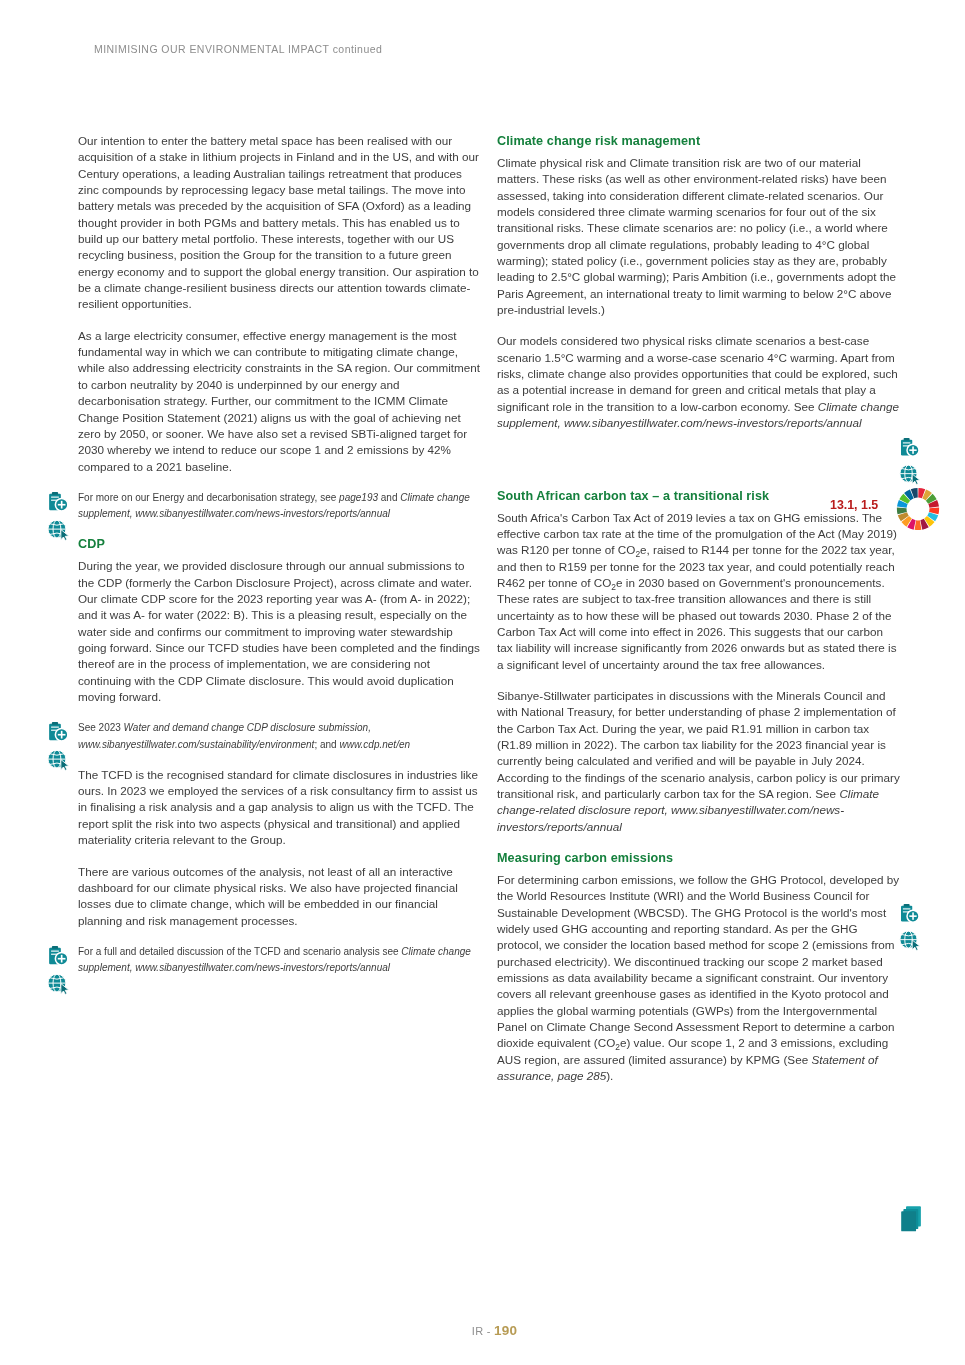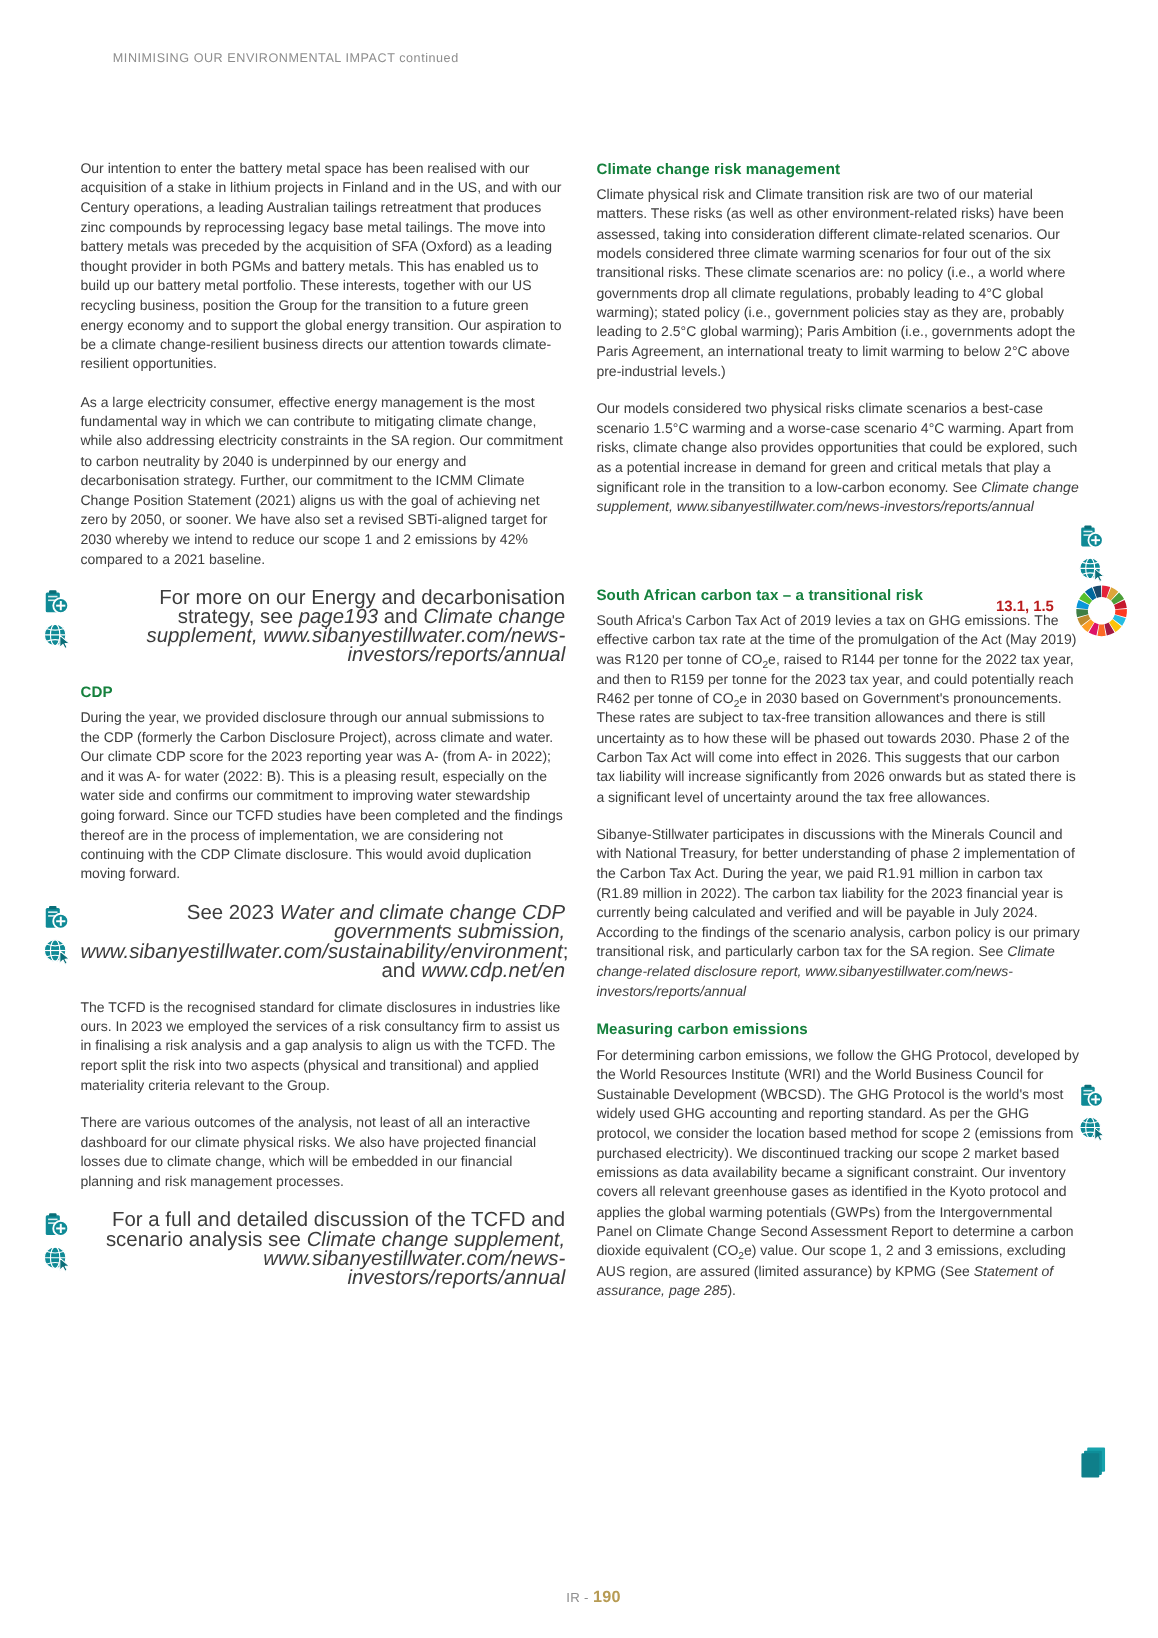--- a/index.html
+++ b/index.html
@@ -39,21 +39,21 @@
 
   
   .col {
     position: absolute;
     top: 133px;
     width: 404px;
     font-size: 11.7px;
     line-height: 16.35px;
     color: #3d3d3d;
   }
-  .col.left  { left: 67px;  }
+  .col.left  { left: 78px;  }
   .col.right { left: 497px; }
 
   p.body {
     margin: 0 0 15px 0;
     text-align: left;
   }
   p.body.tight { margin-bottom: 0; }
 
   h2.section {
     margin: 0 0 5px 0;
@@ -63,24 +63,23 @@
     color: #15803d;
     letter-spacing: 0.1px;
   }
   h2.section.spaced { margin-top: 17px; }
 
   
   .ref {
     position: relative;
     margin: 2px 0 14px 0;
     padding-left: 0px;
-    font-size: 17px;
+    font-size: 10px;
     line-height: 16.2px;
     color: #3d3d3d;
-    text-align: right;
   }
   .ref .ref-text { display: block; }
   .ref i, .it { font-style: italic; }
 
   .ref-icons {
     position: absolute;
     left: -32px;
     top: 1px;
     width: 26px;
   }
@@ -189,21 +188,21 @@
               <ellipse cx="14" cy="15.5" rx="11.5" ry="11.5"></ellipse>
               <ellipse cx="14" cy="15.5" rx="5" ry="11.5"></ellipse>
               <line x1="2.5" y1="15.5" x2="25.5" y2="15.5"></line>
               <path d="M4.4 8.6 Q14 12.3 23.6 8.6"></path>
               <path d="M4.4 22.4 Q14 18.7 23.6 22.4"></path>
             </g>
             <path d="M19 16 L19 29 L22.4 25.6 L24.6 30 L26.8 28.9 L24.6 24.7 L29.2 24.4 Z" fill="#0A6E78" stroke="#ffffff" stroke-width="1.1" stroke-linejoin="round"></path>
           </svg>
         </span>
       </span>
-      <span class="ref-text"><span>See 2023 </span><i>Water and climate change CDP governments submission, www.sibanyestillwater.com/sustainability/environment</i><span>; and </span><i>www.cdp.net/en</i></span>
+      <span class="ref-text"><span>See 2023 </span><i>Water and demand change CDP disclosure submission, www.sibanyestillwater.com/sustainability/environment</i><span>; and </span><i>www.cdp.net/en</i></span>
     </div>
 
     <p class="body">The TCFD is the recognised standard for climate disclosures in industries like ours. In 2023 we employed the services of a risk consultancy firm to assist us in finalising a risk analysis and a gap analysis to align us with the TCFD. The report split the risk into two aspects (physical and transitional) and applied materiality criteria relevant to the Group.</p>
     <p class="body">There are various outcomes of the analysis, not least of all an interactive dashboard for our climate physical risks. We also have projected financial losses due to climate change, which will be embedded in our financial planning and risk management processes.</p>
 
     <div class="ref">
       <span class="ref-icons">
         <span class="icon-stack">
           <svg width="25" height="25" viewBox="0 0 32 32">
             <rect x="4" y="3.5" width="15" height="21" rx="1.6" fill="#0F8A96"></rect>

